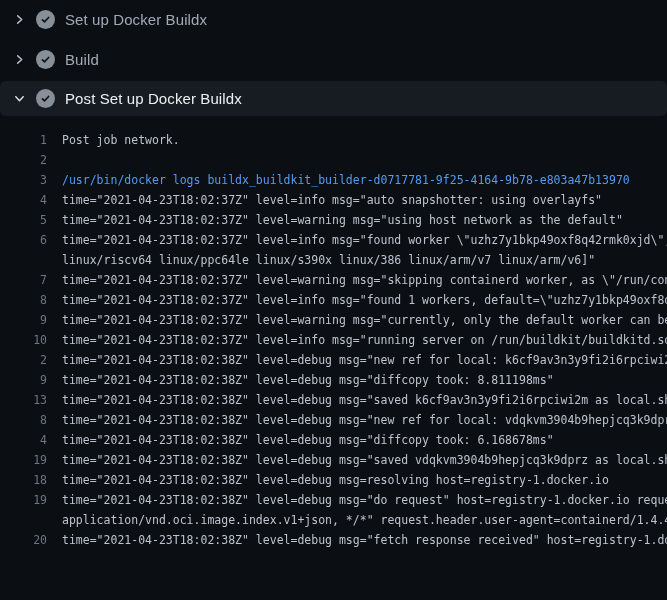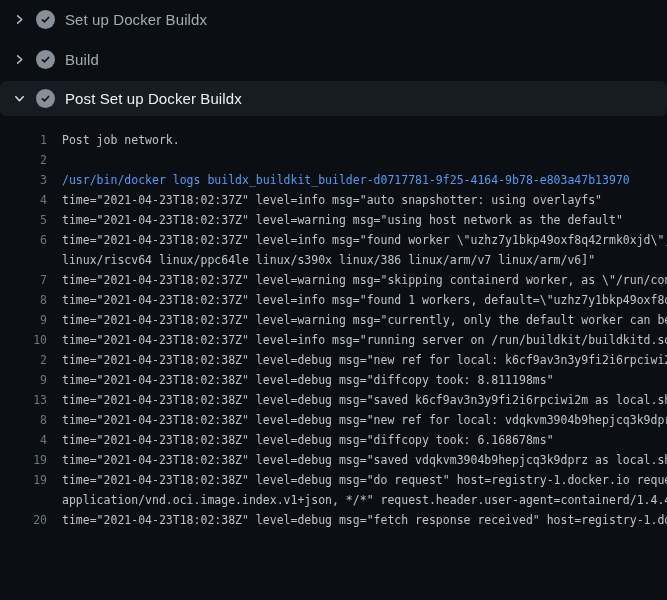--- a/index.html
+++ b/index.html
@@ -149,17 +149,18 @@
       <div class="log-row kind-child"><span class="line-num">7</span><span class="line-text">time="2021-04-23T18:02:37Z" level=warning msg="skipping containerd worker, as \"/run/containerd/containerd.sock\" does not exist"</span></div>
       <div class="log-row kind-child"><span class="line-num">8</span><span class="line-text">time="2021-04-23T18:02:37Z" level=info msg="found 1 workers, default=\"uzhz7y1bkp49oxf8q42rmk0xjd\""</span></div>
       <div class="log-row kind-child"><span class="line-num">9</span><span class="line-text">time="2021-04-23T18:02:37Z" level=warning msg="currently, only the default worker can be used"</span></div>
       <div class="log-row kind-child"><span class="line-num">10</span><span class="line-text">time="2021-04-23T18:02:37Z" level=info msg="running server on /run/buildkit/buildkitd.sock"</span></div>
       <div class="log-row kind-child"><span class="line-num">2</span><span class="line-text">time="2021-04-23T18:02:38Z" level=debug msg="new ref for local: k6cf9av3n3y9fi2i6rpciwi2m"</span></div>
       <div class="log-row kind-child"><span class="line-num">9</span><span class="line-text">time="2021-04-23T18:02:38Z" level=debug msg="diffcopy took: 8.811198ms"</span></div>
       <div class="log-row kind-child"><span class="line-num">13</span><span class="line-text">time="2021-04-23T18:02:38Z" level=debug msg="saved k6cf9av3n3y9fi2i6rpciwi2m as local.sharedKey:context"</span></div>
       <div class="log-row kind-child"><span class="line-num">8</span><span class="line-text">time="2021-04-23T18:02:38Z" level=debug msg="new ref for local: vdqkvm3904b9hepjcq3k9dprz"</span></div>
       <div class="log-row kind-child"><span class="line-num">4</span><span class="line-text">time="2021-04-23T18:02:38Z" level=debug msg="diffcopy took: 6.168678ms"</span></div>
       <div class="log-row kind-child"><span class="line-num">19</span><span class="line-text">time="2021-04-23T18:02:38Z" level=debug msg="saved vdqkvm3904b9hepjcq3k9dprz as local.sharedKey:context"</span></div>
+      <div class="log-row kind-child"><span class="line-num">18</span><span class="line-text">time="2021-04-23T18:02:38Z" level=debug msg=resolving host=registry-1.docker.io</span></div>
       <div class="log-row kind-child"><span class="line-num">19</span><span class="line-text">time="2021-04-23T18:02:38Z" level=debug msg="do request" host=registry-1.docker.io request.header.accept="application/vnd.docker.distribution.manifest.v2+json,</span></div>
       <div class="log-row kind-wrap"><span class="line-num"></span><span class="line-text">application/vnd.oci.image.index.v1+json, */*" request.header.user-agent=containerd/1.4.4"</span></div>
       <div class="log-row kind-child"><span class="line-num">20</span><span class="line-text">time="2021-04-23T18:02:38Z" level=debug msg="fetch response received" host=registry-1.docker.io</span></div>
     </div>
 </div>
 
 </body></html>

